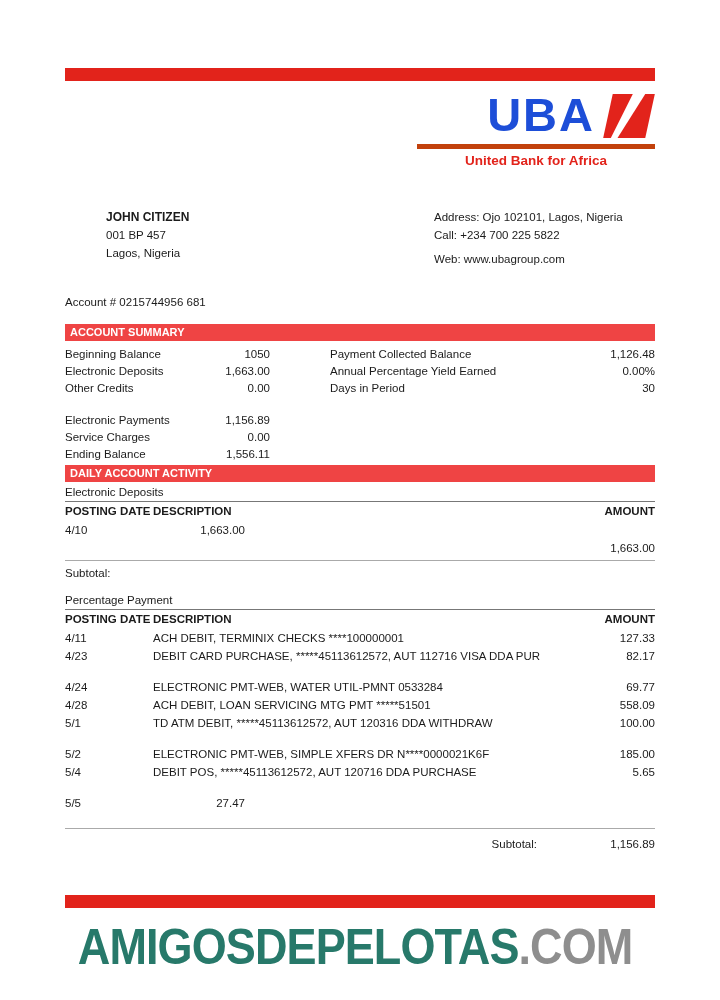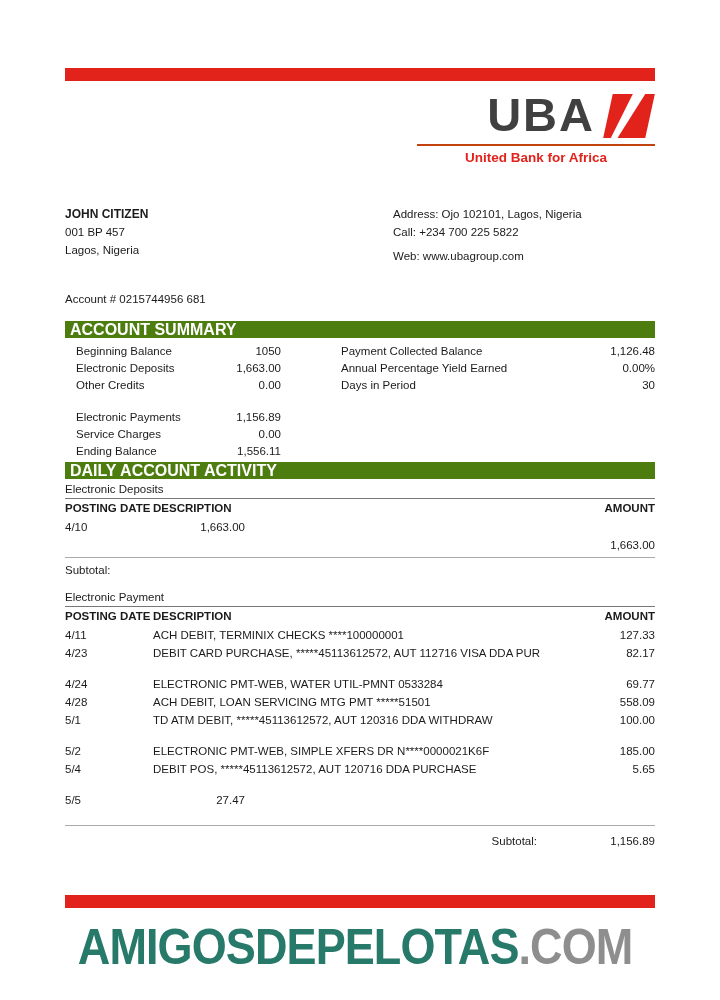--- a/index.html
+++ b/index.html
@@ -13,42 +13,42 @@
     font-size: 11.5px;
     color: #1b1b1b;
     padding: 0 65px;
     overflow: hidden;
   }
   .topbar { margin-top: 68px; height: 13px; background: #e2231b; }
 
   
   .logo-block { margin-top: 12px; display: flex; flex-direction: column; align-items: flex-end; }
   .logo-row { display: flex; align-items: flex-end; }
-  .logo-text { font-size: 47px; font-weight: bold; color: #404040; letter-spacing: 2px; line-height: 0.95; }
+  .logo-text { font-size: 47px; font-weight: bold; color: #1d4ed8; letter-spacing: 2px; line-height: 0.95; }
   .logo-mark { margin-left: 8px; }
-  .tagline { width: 238px; margin-top: 6px; border-top: 2px solid #c2410c; padding-top: 4px;
+  .tagline { width: 238px; margin-top: 6px; border-top: 5px solid #c2410c; padding-top: 4px;
              text-align: center; color: #e2231b; font-weight: bold; font-size: 13.5px; }
 
   
   .info-row { margin-top: 40px; display: flex; justify-content: space-between; }
-  .customer div, .bank-contact div { line-height: 18px; }
+  .customer div, .bank-contact div { line-height: 18px; margin-left: 41px; }
   .cust-name { font-weight: bold; font-size: 12px; }
   .bank-contact { width: 262px; }
   .contact-web { margin-top: 6px; }
   .account-number { margin-top: 26px; line-height: 16px; }
 
   
-  .section-header { margin-top: 14px; background: #4d7c0f; color: #ffffff; font-weight: bold;
-                    font-size: 16px; padding: 2px 5px; line-height: 13px; }
+  .section-header { margin-top: 14px; background: #ef4444; color: #ffffff; font-weight: bold;
+                    font-size: 11px; padding: 2px 5px; line-height: 13px; }
   .section-header.tight { margin-top: 2px; }
 
   
   .summary { padding-top: 5px; }
   .sum-row { display: flex; line-height: 17px; }
-  .sum-l1 { width: 140px; margin-left: 11px; }
+  .sum-l1 { width: 140px; }
   .sum-v1 { width: 65px; text-align: right; }
   .sum-l2 { margin-left: 60px; flex: 1; }
   .sum-v2 { width: 95px; text-align: right; }
   .sum-spacer { height: 15px; }
 
   
   .sect-label { margin-top: 2px; line-height: 17px; border-bottom: 1px solid #777; }
   .thead { display: flex; font-weight: bold; line-height: 19px; }
   .trow { display: flex; line-height: 18px; min-height: 18px; }
   .c-date { width: 88px; }
@@ -155,21 +155,21 @@
       <div class="c-date"></div>
       <div class="c-desc"></div>
       <div class="c-amt">1,663.00</div>
     </div>
     <div class="dep-subtotal">
       <span>Subtotal:</span>
     </div>
   </div>
 
   <div>
-    <div class="sect-label">Electronic Payment</div>
+    <div class="sect-label">Percentage Payment</div>
     <div class="thead">
       <div class="c-date">POSTING DATE</div>
       <div class="c-desc">DESCRIPTION</div>
       <div class="c-amt">AMOUNT</div>
     </div>
 
     <div class="trow">
       <div class="c-date">4/11</div>
       <div class="c-desc">ACH DEBIT, TERMINIX CHECKS ****100000001</div>
       <div class="c-amt">127.33</div>

